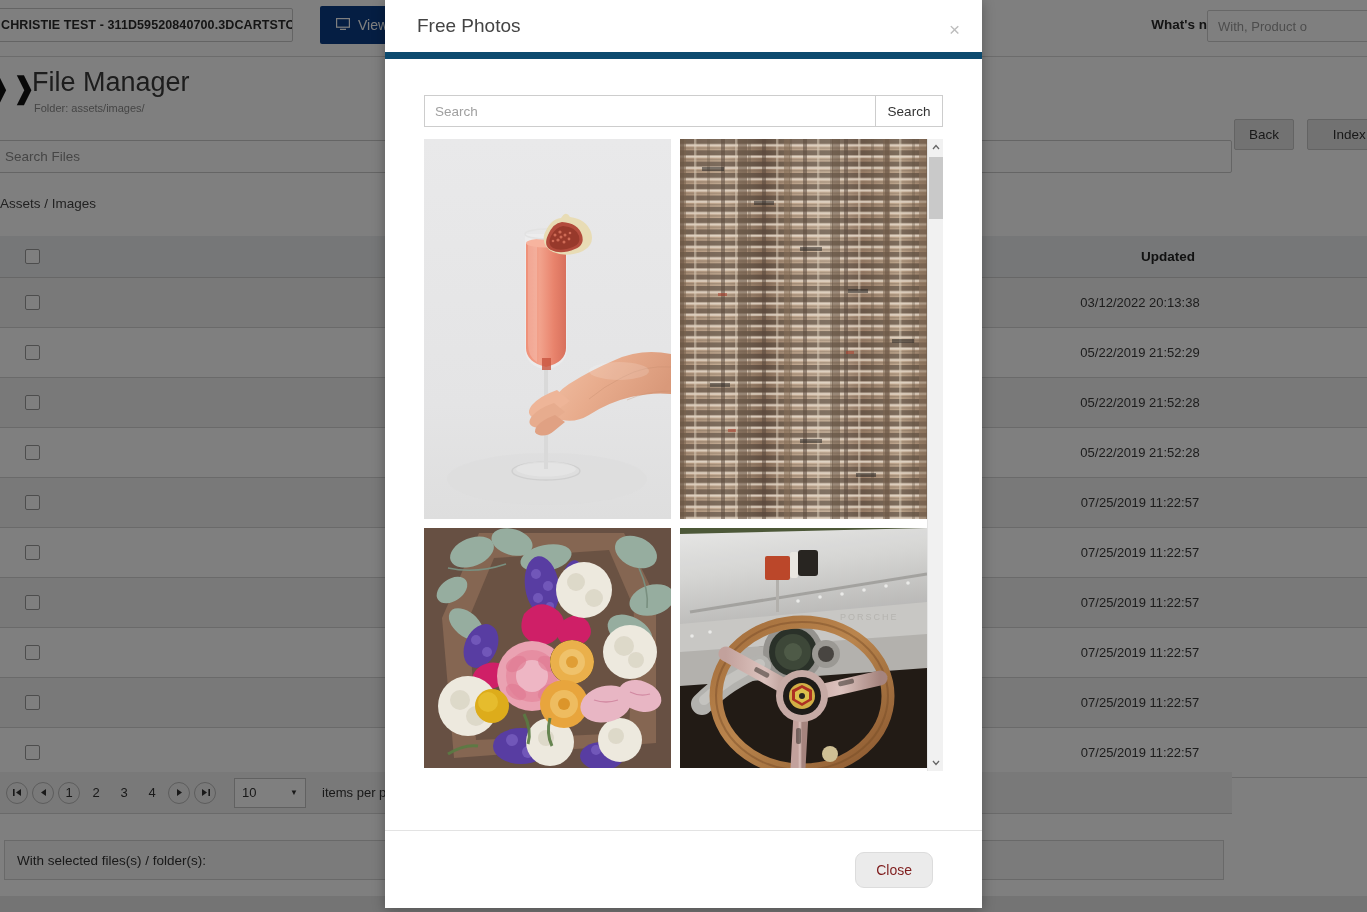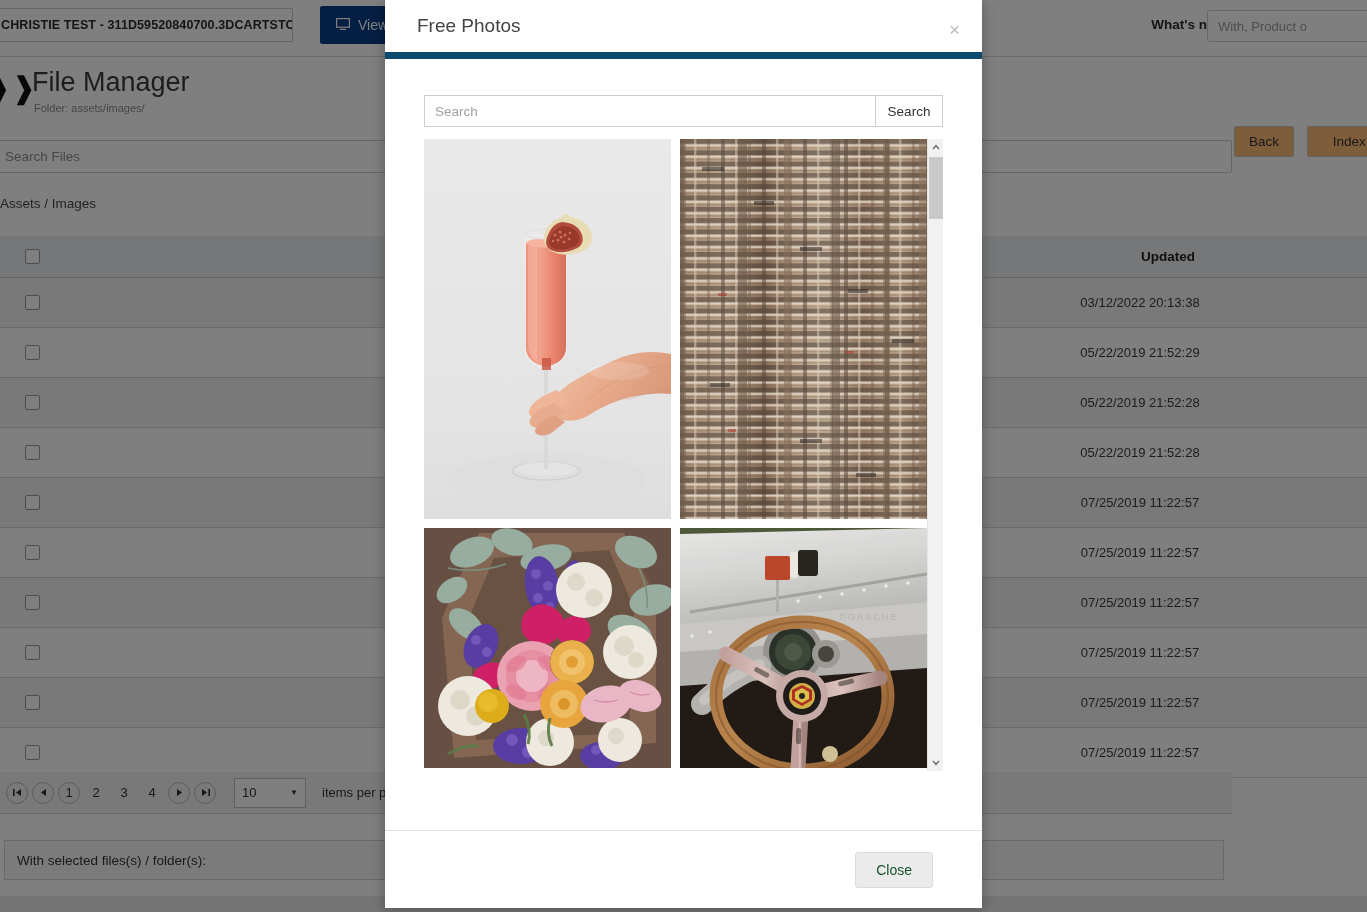--- a/index.html
+++ b/index.html
@@ -65,23 +65,23 @@
   }
   .page-title {
     position: absolute; left: 32px; top: 10px;
     font-size: 27px; color: #3b3b3b; font-weight: 300;
   }
   .page-sub {
     position: absolute; left: 34px; top: 45px;
     font-size: 11px; color: #8b8b8b;
   }
   .hdr-btn {
-    position: absolute; top: 69px;
+    position: absolute; top: 62px;
     height: 31px; padding: 0 14px;
-    border: 1px solid #c6c6c6; background: #fdba74;
+    border: 1px solid #c6c6c6; background: #e5e5e5;
     border-radius: 2px;
     font-size: 13.5px; color: #333;
     display: flex; align-items: center; justify-content: center;
   }
   #btn-back { right: 73px; }
   #btn-index { right: -50px; width: 110px; overflow: hidden; white-space: nowrap; }
 
   .search-files {
     position: absolute; left: -8px; top: 140px;
     width: 1240px; height: 33px;
@@ -278,22 +278,22 @@
 
   .modal-footer {
     flex: 0 0 78px;
     border-top: 1px solid #e3e3e3;
     display: flex; align-items: center; justify-content: flex-end;
     padding-right: 49px;
   }
   .close-btn {
     height: 36px; padding: 0 20px;
     background: #ebebeb; border: 1px solid #dcdcdc;
-    border-radius: 3px;
-    font-size: 14px; color: #14532d;
+    border-radius: 9px;
+    font-size: 14px; color: #7f1d1d;
     cursor: pointer;
     font-family: "Liberation Sans", sans-serif;
   }
 </style>
 </head>
 <body>
 
 <div id="bg-page">
 
   <div class="bg-topbar">

